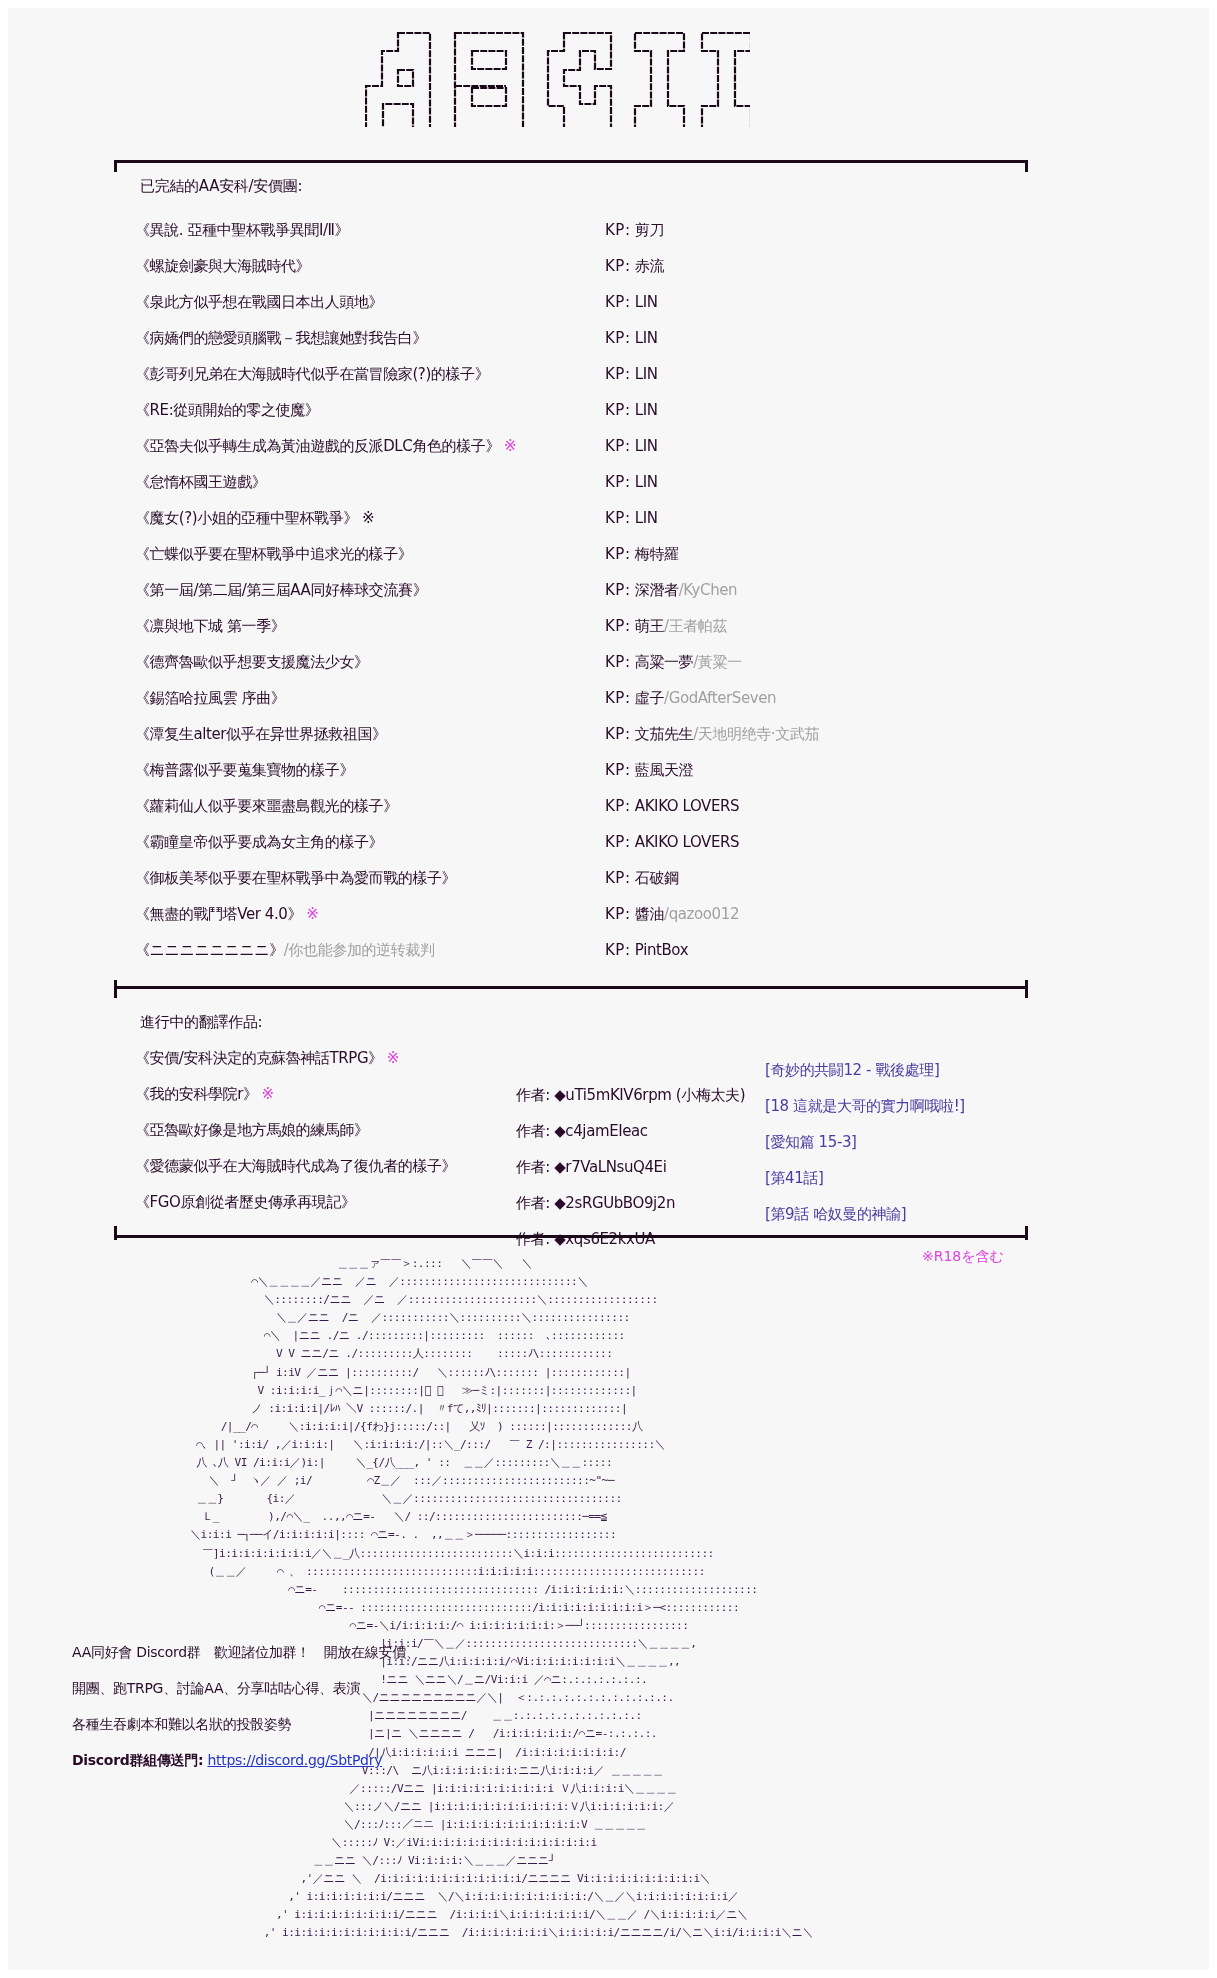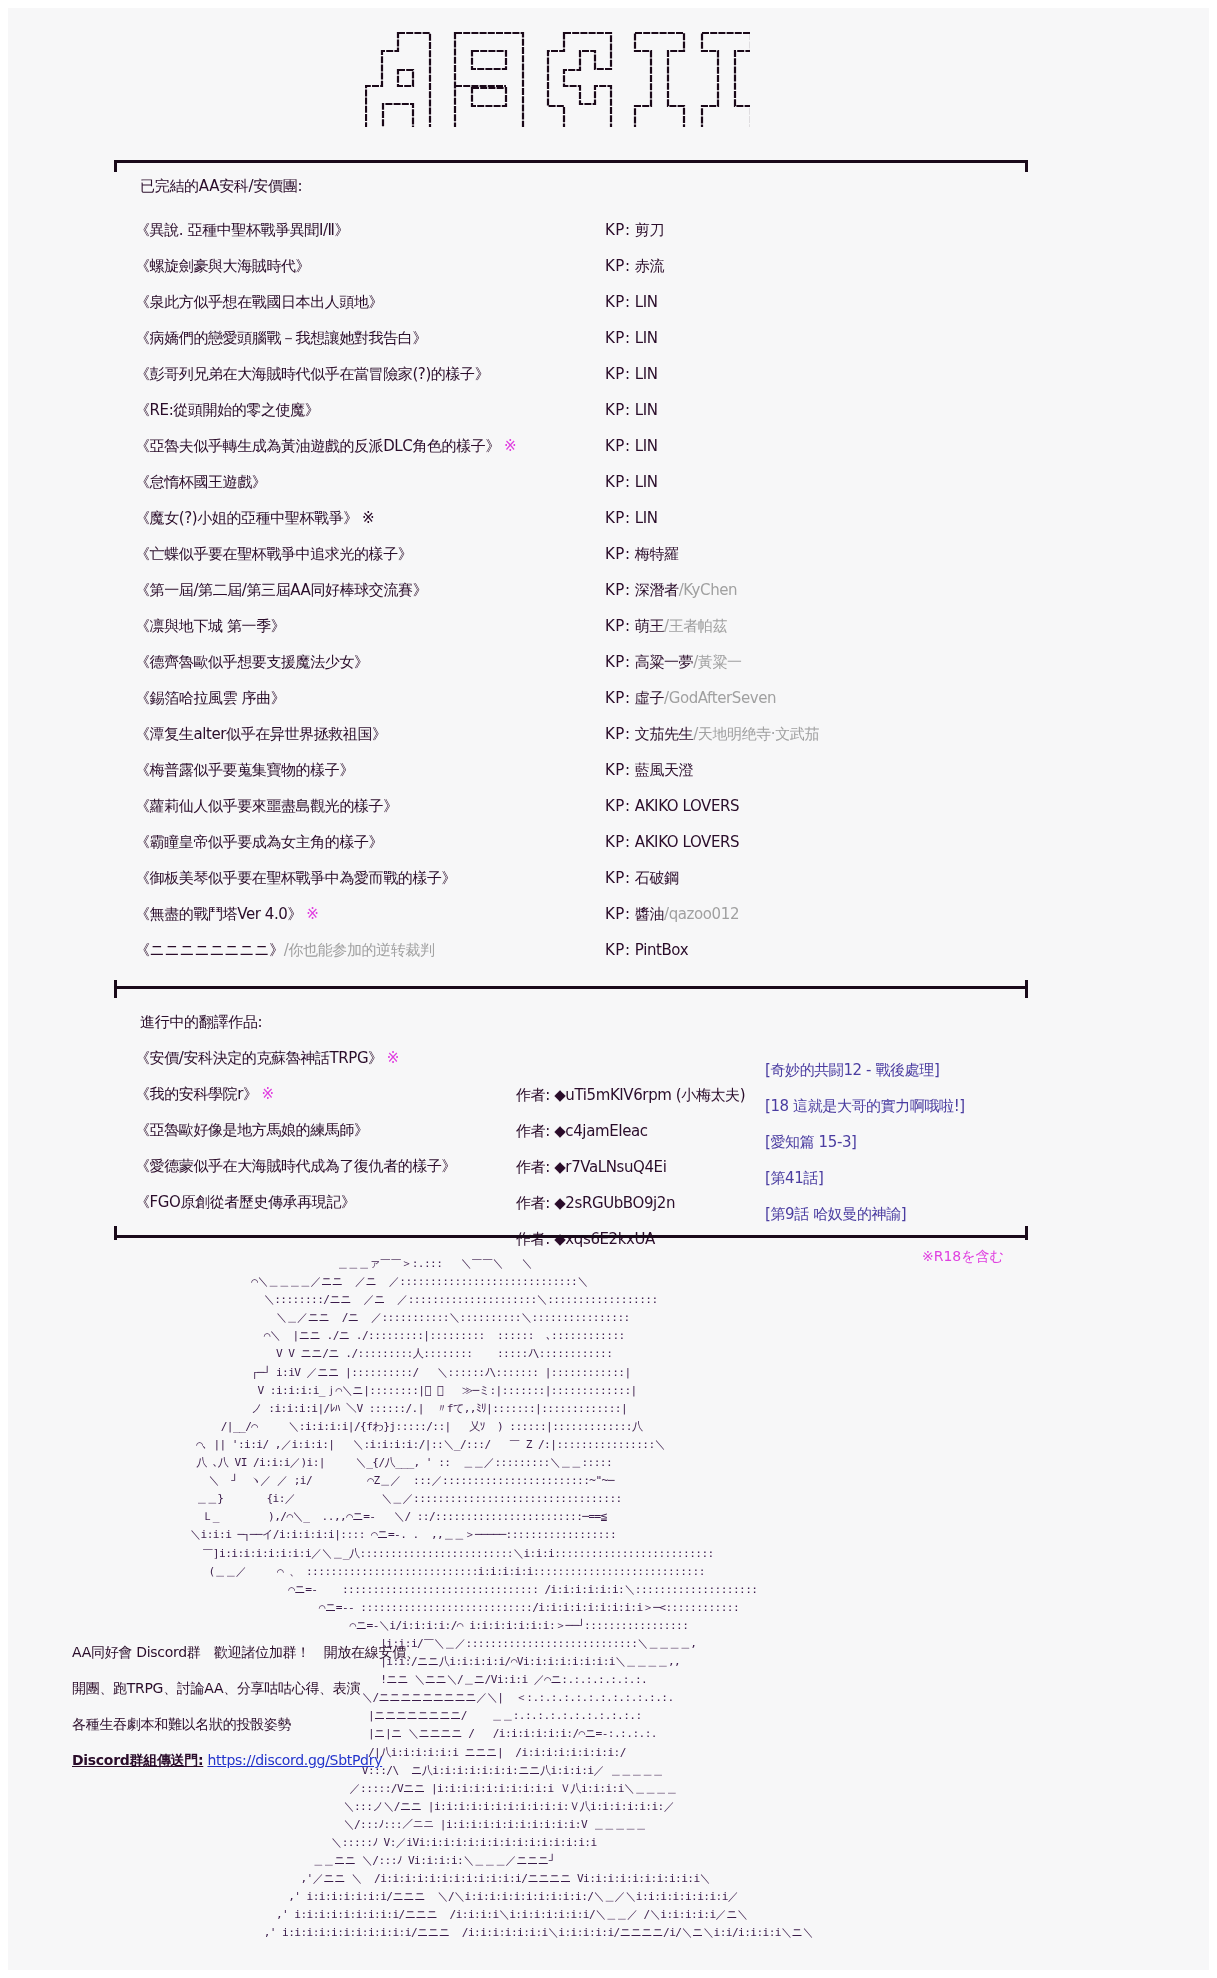--- a/index.html
+++ b/index.html
@@ -215,15 +215,15 @@
                     ＿＿ニニ ＼/:::ﾉ Vi:i:i:i:＼＿＿＿／ニニニ┘
                   ,'／ニニ ＼  /i:i:i:i:i:i:i:i:i:i:i:i/ニニニニ Vi:i:i:i:i:i:i:i:i:i＼
                 ,' i:i:i:i:i:i:i/ニニニ  ＼/＼i:i:i:i:i:i:i:i:i:i:/＼＿／＼i:i:i:i:i:i:i:i／
               ,' i:i:i:i:i:i:i:i:i/ニニニ  /i:i:i:i＼i:i:i:i:i:i:i/＼＿＿／ /＼i:i:i:i:i／ニ＼
             ,' i:i:i:i:i:i:i:i:i:i:i/ニニニ  /i:i:i:i:i:i:i＼i:i:i:i:i/ニニニニ/i/＼ニ＼i:i/i:i:i:i＼ニ＼</pre>
 
 <div class="discord" style="top:1644px;">AA同好會 Discord群　歡迎諸位加群！　開放在線安價、</div>
 <div class="discord" style="top:1680px;">開團、跑TRPG、討論AA、分享咕咕心得、表演</div>
 <div class="discord" style="top:1716px;">各種生吞劇本和難以名狀的投骰姿勢</div>
 <div class="discord" style="top:1752px;">
-  <span style="font-weight:bold;text-decoration:underline;">Discord群組傳送門:</span>
+  <span style="font-weight:bold;">Discord群組傳送門:</span>
   <a>https://discord.gg/SbtPdry</a>
 </div>
 
 </body></html>

